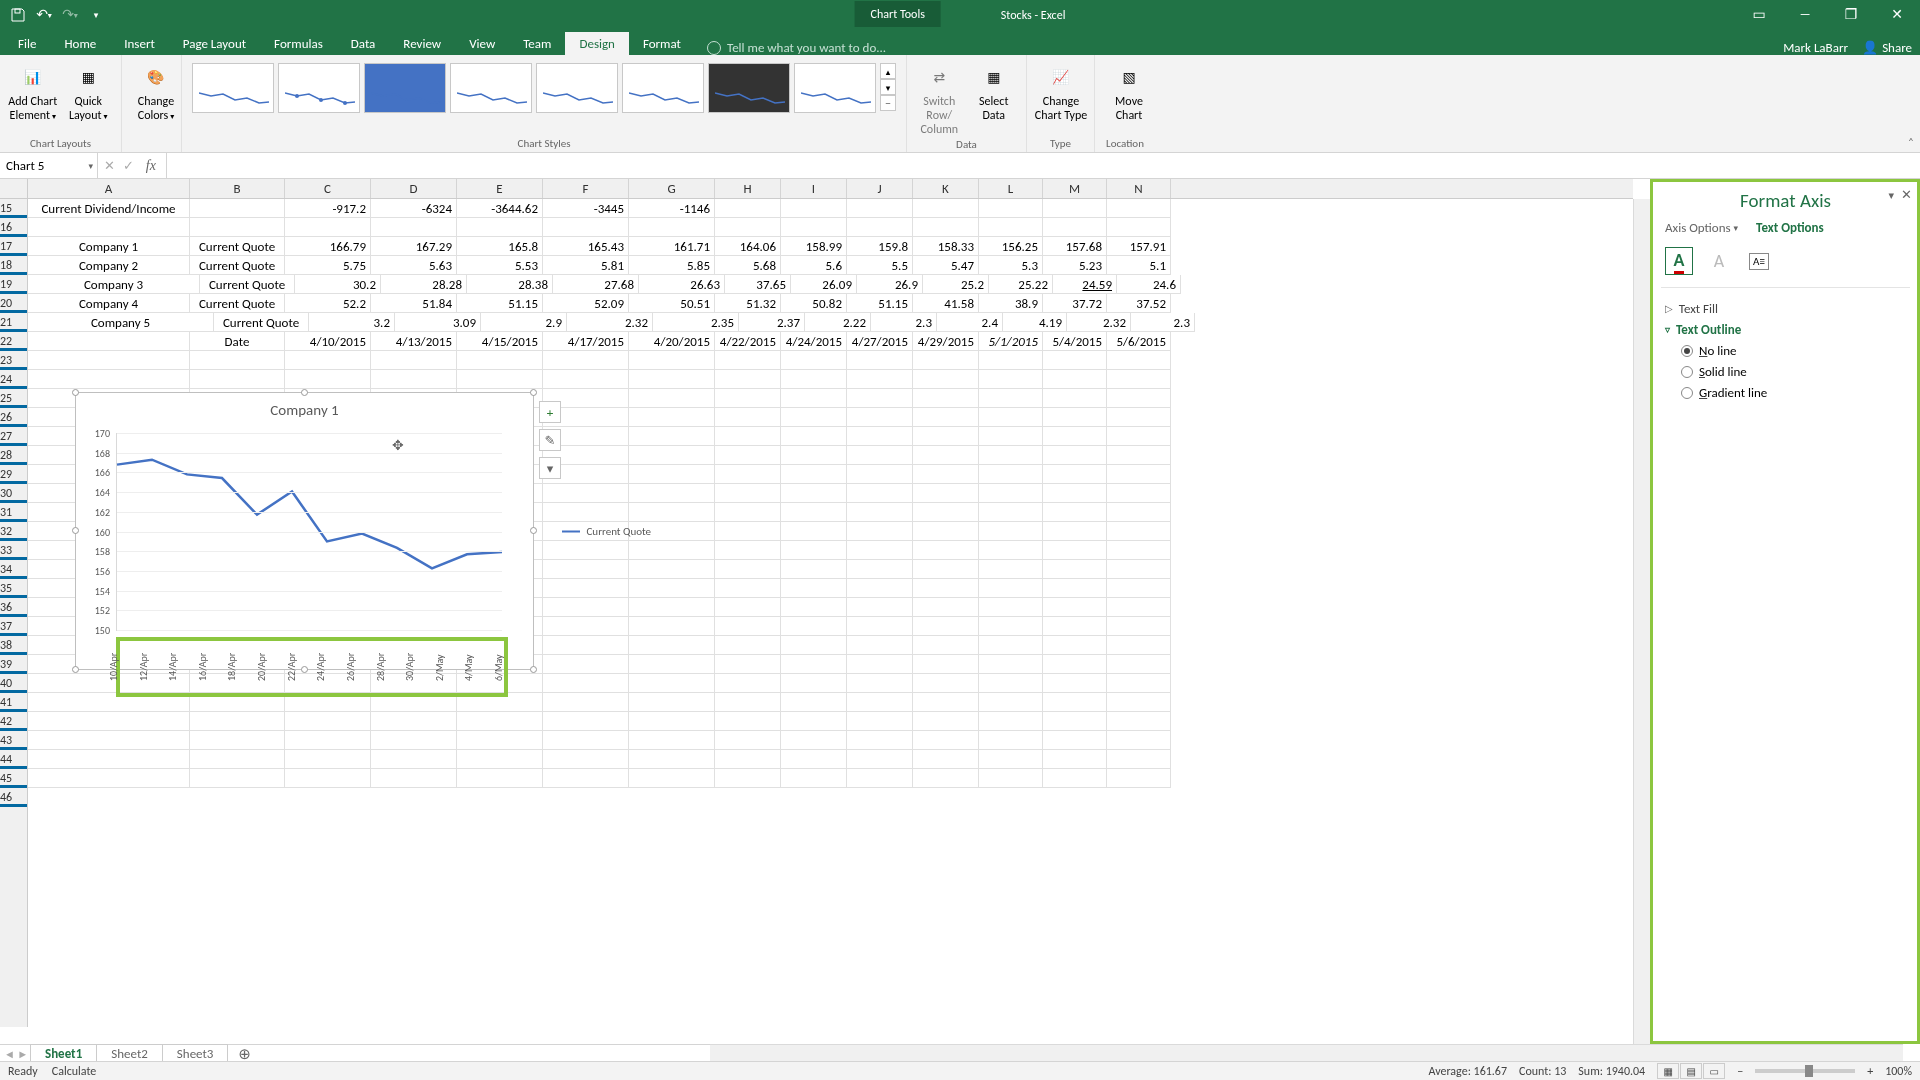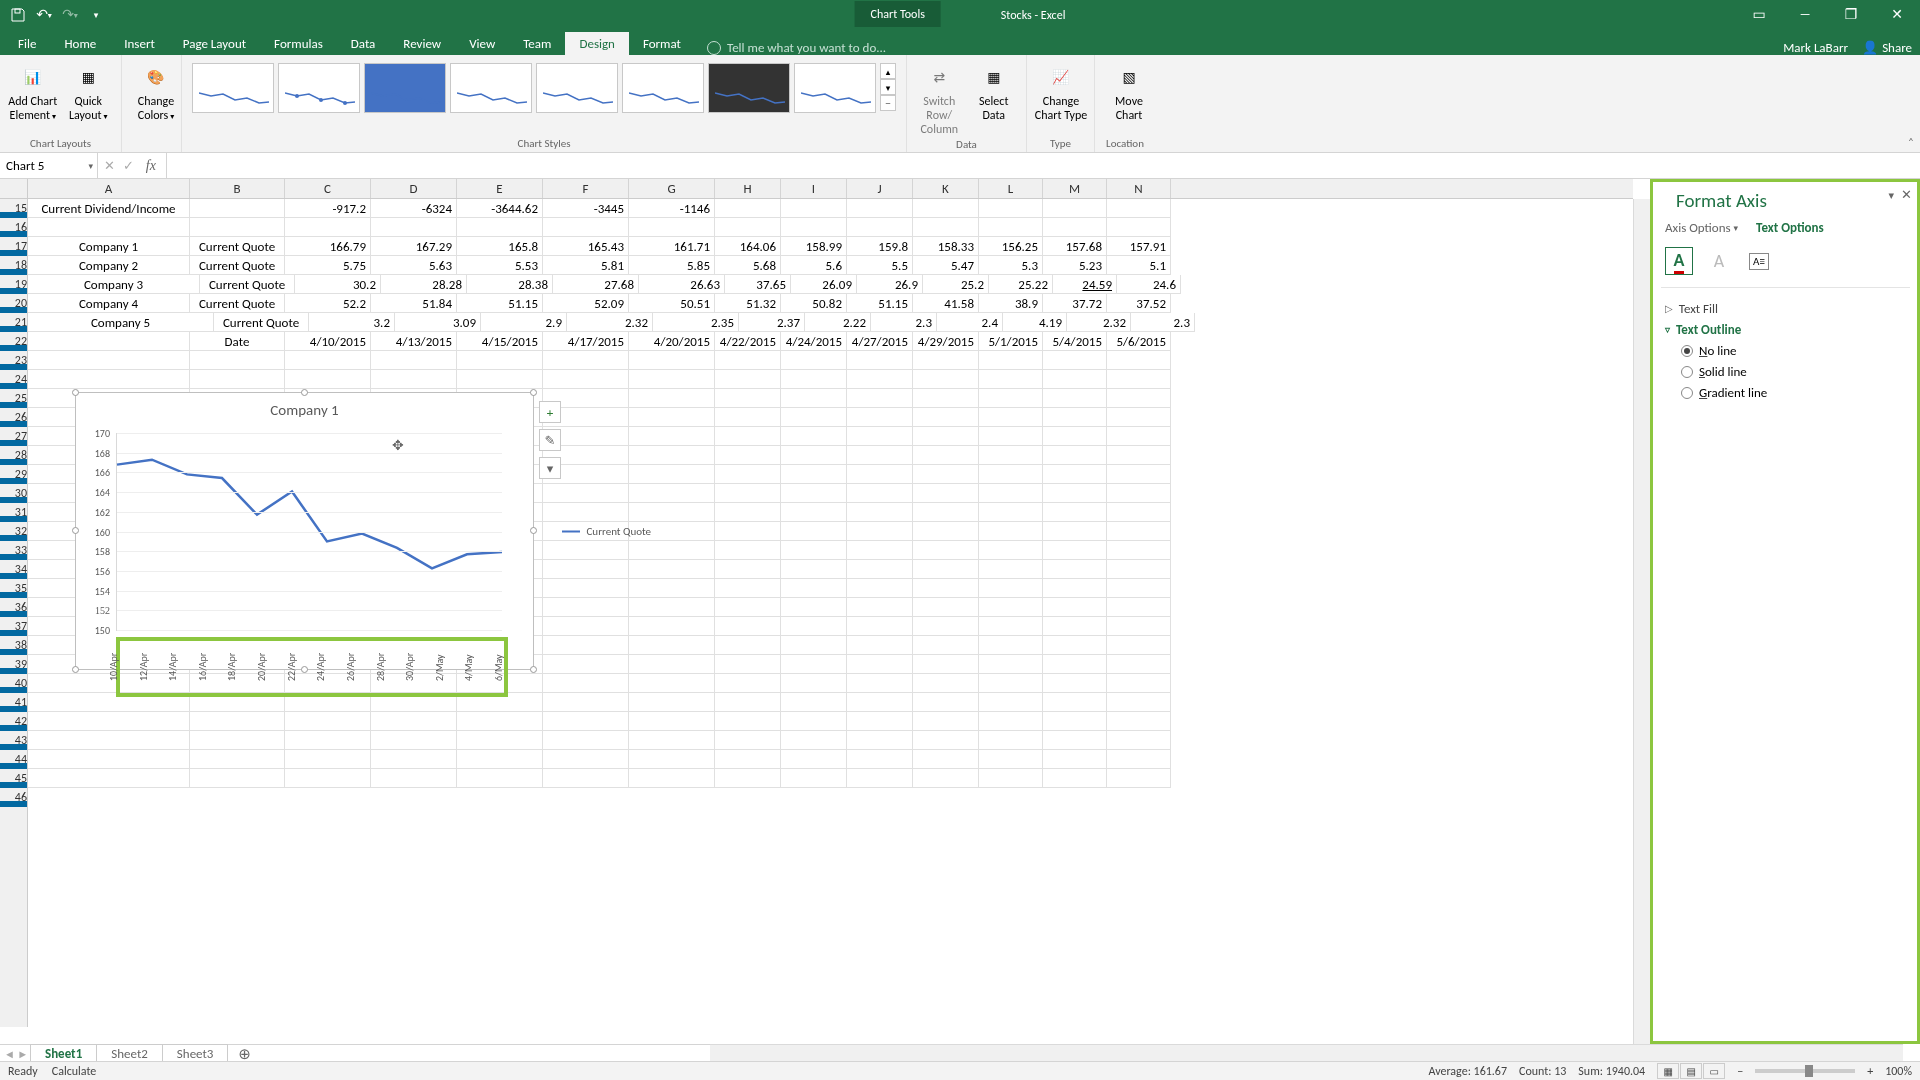--- a/index.html
+++ b/index.html
@@ -48,21 +48,21 @@
 .fx-btn { color:#aaa; font-size:13px; cursor:pointer;}
 .fx-label { font-style: italic; font-family: "Cambria Math"; color:#666; padding:0 4px;}
 .formula-input { flex:1; padding: 0 6px; font-size: 13px; }
 
 
 .sheet-wrap { position: absolute; top: 179px; left: 0; right: 270px; bottom: 36px; }
 .corner { position:absolute; left:0;top:0;width:28px;height:20px;background:#f0f0f0;border-right:1px solid #ccc;border-bottom:1px solid #ccc;}
 .col-headers { position: absolute; left: 28px; top: 0; right: 17px; height: 20px; background: #f0f0f0; display: flex; border-bottom: 1px solid #ccc; }
 .ch { border-right: 1px solid #d4d4d4; text-align: center; font-size: 13px; color: #333; line-height: 20px; }
 .row-headers { position: absolute; left: 0; top: 20px; bottom: 17px; width: 28px; background: #f0f0f0; border-right: 1px solid #ccc; }
-.rh { height: 19px; border-bottom: 6px solid #0369a1; text-align: right; font-size: 12px; color: #333; line-height: 19px; }
+.rh { height: 19px; border-bottom: 3px solid #0369a1; text-align: left; font-size: 12px; color: #333; line-height: 19px; }
 .cells { position: absolute; left: 28px; top: 20px; right: 17px; bottom: 17px; overflow: hidden; }
 .crow { display: flex; height: 19px; }
 .cell { border-right: 1px solid #e0e0e0; border-bottom: 1px solid #e0e0e0; font-size: 13px; padding: 0 4px; line-height: 19px; overflow: hidden; white-space: nowrap; }
 .ar { text-align: right; } .ac { text-align: center; }
 .pink { background: #f4cccc; }
 .vscroll { position: absolute; right: 0; top: 20px; bottom: 0; width: 17px; background: #f0f0f0; border-left:1px solid #dadada;}
 .hscroll { position: absolute; left: 710px; right: 17px; bottom: 0; height: 17px; background: #f0f0f0; border-top:1px solid #dadada;}
 
 
 .chart-obj { position: absolute; left: 75px; top: 213px; width: 459px; height: 278px; background: #fff; border: 1px solid #bfbfbf; }
@@ -77,21 +77,21 @@
 .gridline { position:absolute;left:0;right:0;border-top:1px solid #eee;}
 .x-labels { position:absolute; left:26px; right:0; bottom:-34px; height:60px;}
 .xl { position:absolute; bottom:14px; font-size:10px; color:#595959; transform: rotate(-90deg); transform-origin: left bottom; white-space:nowrap;}
 .x-highlight { position:absolute; left:0px; bottom:-2px; right:-6px; height:60px; border:4px solid #8cc63f; }
 .legend { position:absolute; right:-118px; top:50%; transform:translateY(-50%); font-size:11px; color:#595959; display:flex;align-items:center;gap:6px;}
 .leg-line { width:18px;height:2px;background:#4472c4;}
 .move-cursor { position:absolute; left: 316px; top:44px; font-size:14px; color:#666;}
 
 
 .pane { position: absolute; top: 179px; right: 0; bottom: 36px; width: 270px; background: #fff; border-left: 1px solid #d4d4d4; outline:3px solid #8cc63f; outline-offset:-3px;}
-.pane-head { padding: 10px 25px 4px; }
+.pane-head { padding: 10px 25px 4px; text-align: center; }
 .pane-title { font-size: 19px; color: #217346; font-weight:400;}
 .pane-close { position:absolute; right:8px; top:8px; font-size:13px; color:#666; cursor:pointer;}
 .pane-move { position:absolute; right:26px; top:10px; font-size:11px; color:#666; cursor:pointer;}
 .pane-subtabs { display: flex; gap: 18px; padding: 4px 14px; font-size: 13px; }
 .pst { color: #666; cursor: pointer; display:flex;align-items:center;gap:3px;}
 .pst.active { color: #217346; font-weight: 600; }
 .pane-icons { display: flex; gap: 12px; padding: 8px 14px; }
 .picon { width: 28px; height: 28px; border: 1px solid transparent; display:flex;align-items:center;justify-content:center;cursor:pointer;}
 .picon.active { border:1px solid #217346; }
 .pane-sep { border-top:1px solid #e4e4e4; margin: 4px 10px;}
@@ -472,21 +472,21 @@
         <div class="cell ac" style="width: 95px;">Date</div>
         <div class="cell ar" style="width: 86px;">4/10/2015</div>
         <div class="cell ar" style="width: 86px;">4/13/2015</div>
         <div class="cell ar" style="width: 86px;">4/15/2015</div>
         <div class="cell ar" style="width: 86px;">4/17/2015</div>
         <div class="cell ar" style="width: 86px;">4/20/2015</div>
         <div class="cell ar" style="width: 66px;">4/22/2015</div>
         <div class="cell ar" style="width: 66px;">4/24/2015</div>
         <div class="cell ar" style="width: 66px;">4/27/2015</div>
         <div class="cell ar" style="width: 66px;">4/29/2015</div>
-        <div class="cell ar" style="width: 64px;">5/1/2015</div>
+        <div class="cell ar" style="width: 64px; font-style: italic;">5/1/2015</div>
         <div class="cell ar" style="width: 64px;">5/4/2015</div>
         <div class="cell ar" style="width: 64px;">5/6/2015</div>
       </div>
       <div class="crow">
         <div class="cell ac" style="width: 162px;"></div>
         <div class="cell ac" style="width: 95px;"></div>
         <div class="cell ar" style="width: 86px;"></div>
         <div class="cell ar" style="width: 86px;"></div>
         <div class="cell ar" style="width: 86px;"></div>
         <div class="cell ar" style="width: 86px;"></div>
@@ -861,21 +861,21 @@
     <div class="sel-handle" style="left:-4px;top:50%;margin-top:-4px"></div>
     <div class="sel-handle" style="right:-4px;top:50%;margin-top:-4px"></div>
     <div class="sel-handle" style="left:-4px;bottom:-4px"></div>
     <div class="sel-handle" style="left:50%;bottom:-4px;margin-left:-4px"></div>
     <div class="sel-handle" style="right:-4px;bottom:-4px"></div>
     <div class="chart-title">Company 1</div>
     <div class="move-cursor">✥</div>
     <div class="plot-area">
       <div class="y-ticks" id="yticks">
           <div class="yt" style="top: 201px;">150</div>
-          <div class="yt" style="top: 181.3px; font-family: Liberation Serif, serif;">152</div>
+          <div class="yt" style="top: 181.3px;">152</div>
           <div class="yt" style="top: 161.6px;">154</div>
           <div class="yt" style="top: 141.9px;">156</div>
           <div class="yt" style="top: 122.2px;">158</div>
           <div class="yt" style="top: 102.5px;">160</div>
           <div class="yt" style="top: 82.8px;">162</div>
           <div class="yt" style="top: 63.1px;">164</div>
           <div class="yt" style="top: 43.4px;">166</div>
           <div class="yt" style="top: 23.7px;">168</div>
           <div class="yt" style="top: 4px;">170</div>
         </div>

